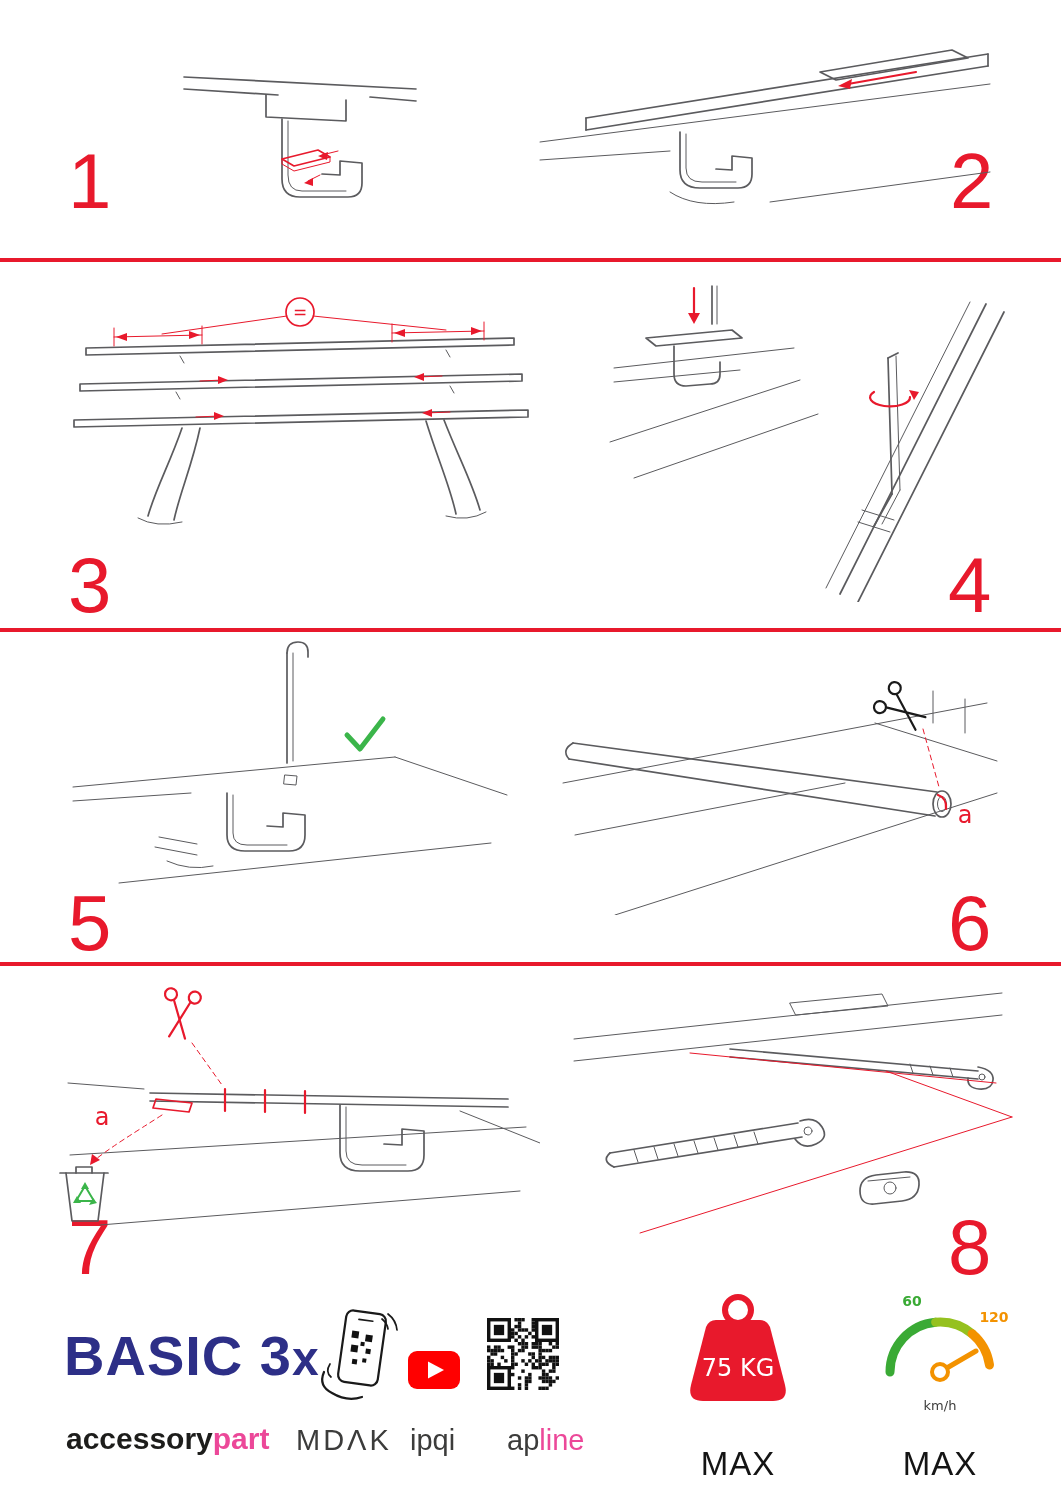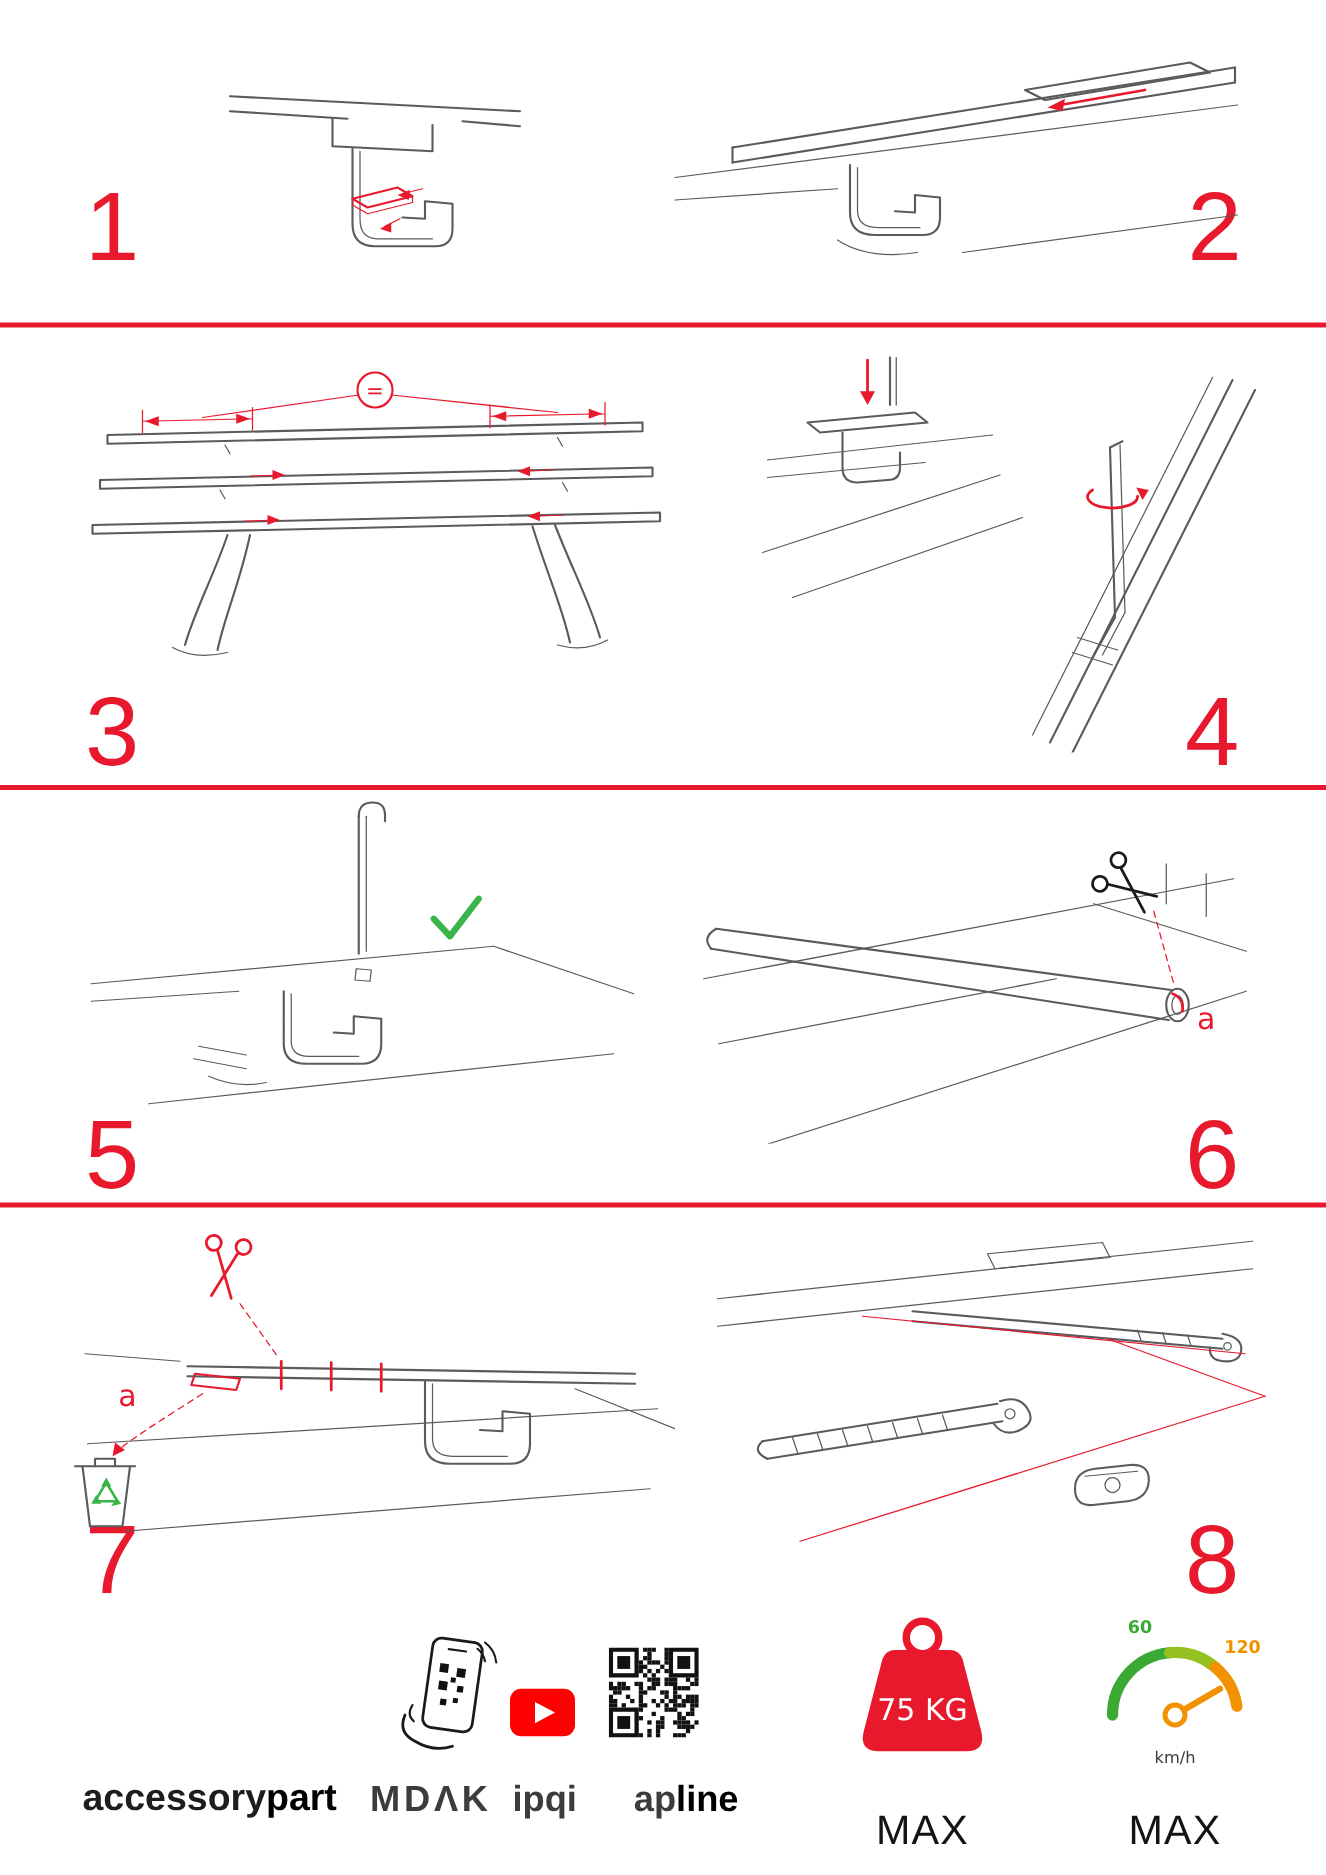--- a/index.html
+++ b/index.html
@@ -16,22 +16,22 @@
   .rf{fill:#e8192c;stroke:none;}
   .g{stroke:#3bb54a;}
   .gf{fill:#3bb54a;stroke:none;}
   .k{stroke:#1a1a1a;}
   .kf{fill:#111111;stroke:none;}
   .dash{stroke-dasharray:5 4;}
   svg text{stroke:none;font-family:"DejaVu Sans",sans-serif;}
   .brand{position:absolute;color:#2d2f87;font-size:56px;font-weight:700;letter-spacing:1px;line-height:1;}
   .brand .x{font-size:48px;}
   .byline{position:absolute;font-size:30px;font-weight:700;color:#1d1d1b;line-height:1;}
-  .red-txt{color:#000000;}
-  .partner{position:absolute;font-size:29px;font-weight:700;color:#3c3c3b;line-height:1;}
+  .red-txt{color:#ec4899;}
+  .partner{position:absolute;font-size:29px;font-weight:400;color:#3c3c3b;line-height:1;}
   .max{position:absolute;font-size:33px;font-weight:500;color:#141414;text-align:center;letter-spacing:1px;line-height:1;margin-top:23px;}
 </style>
 </head>
 <body>
 
 <div class="page">
 
   <div class="divider" style="top:258px"></div>
   <div class="divider" style="top:628px"></div>
   <div class="divider" style="top:962px"></div>
@@ -246,20 +246,21 @@
       <g>
         <path d="M310,216 q0,-14 16,-16 l28,-3 q16,-1 15,13 q-1,14 -17,16 l-28,3 q-14,1 -14,-13 z"></path>
         <circle class="thin" cx="340" cy="213" r="6"></circle>
         <path class="thin" d="M318,206 l42,-4"></path>
       </g>
       <path class="r thin" d="M90,258 L462,142"></path>
       <path class="r thin" d="M462,142 L336,96"></path>
     </g>
   </svg>
 
+  <div class="brand" style="left:64px;top:1328px"><span>BASIC 3</span><span class="x">x</span></div>
 
   <div class="byline" style="left:66px;top:1424px"><span>accessory</span><span class="red-txt">part</span></div>
 
   <svg class="abs" style="left:310px;top:1308px" width="92" height="102" viewBox="0 0 92 102">
     <g class="ln">
       <g transform="rotate(8 52 40)">
         <rect class="k w2" x="32" y="4" width="40" height="72" rx="7"></rect>
         <path class="k" d="M45,12 l14,0"></path>
         <rect class="kf" x="40" y="24" width="7" height="7"></rect>
         <rect class="kf" x="54" y="26" width="7" height="7"></rect>

